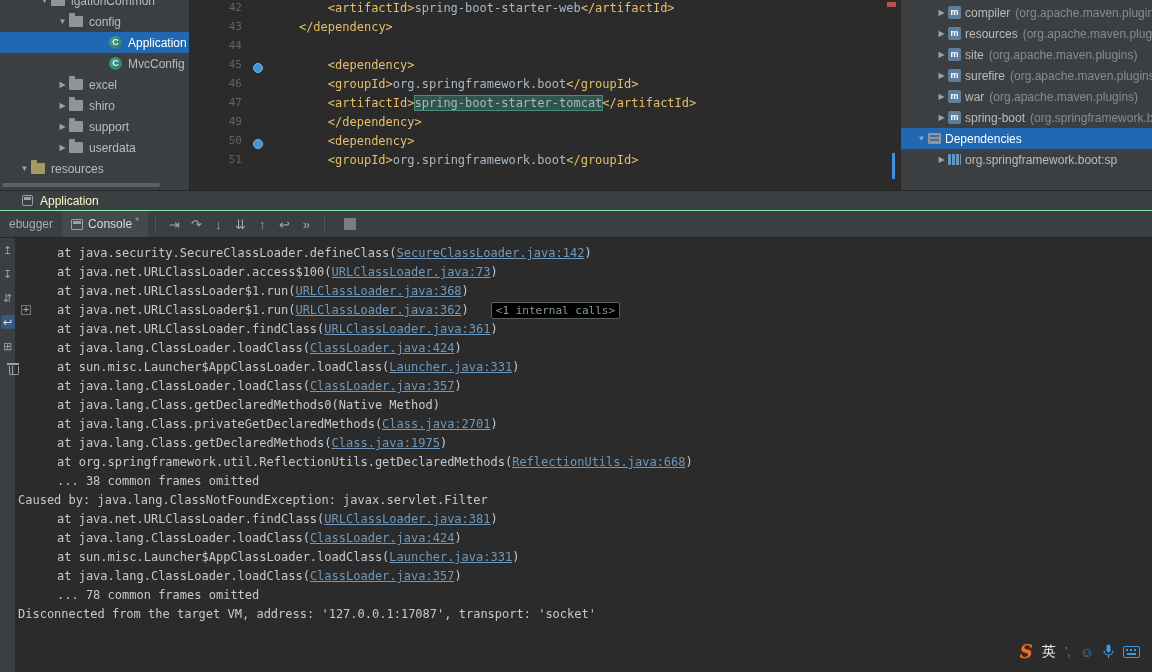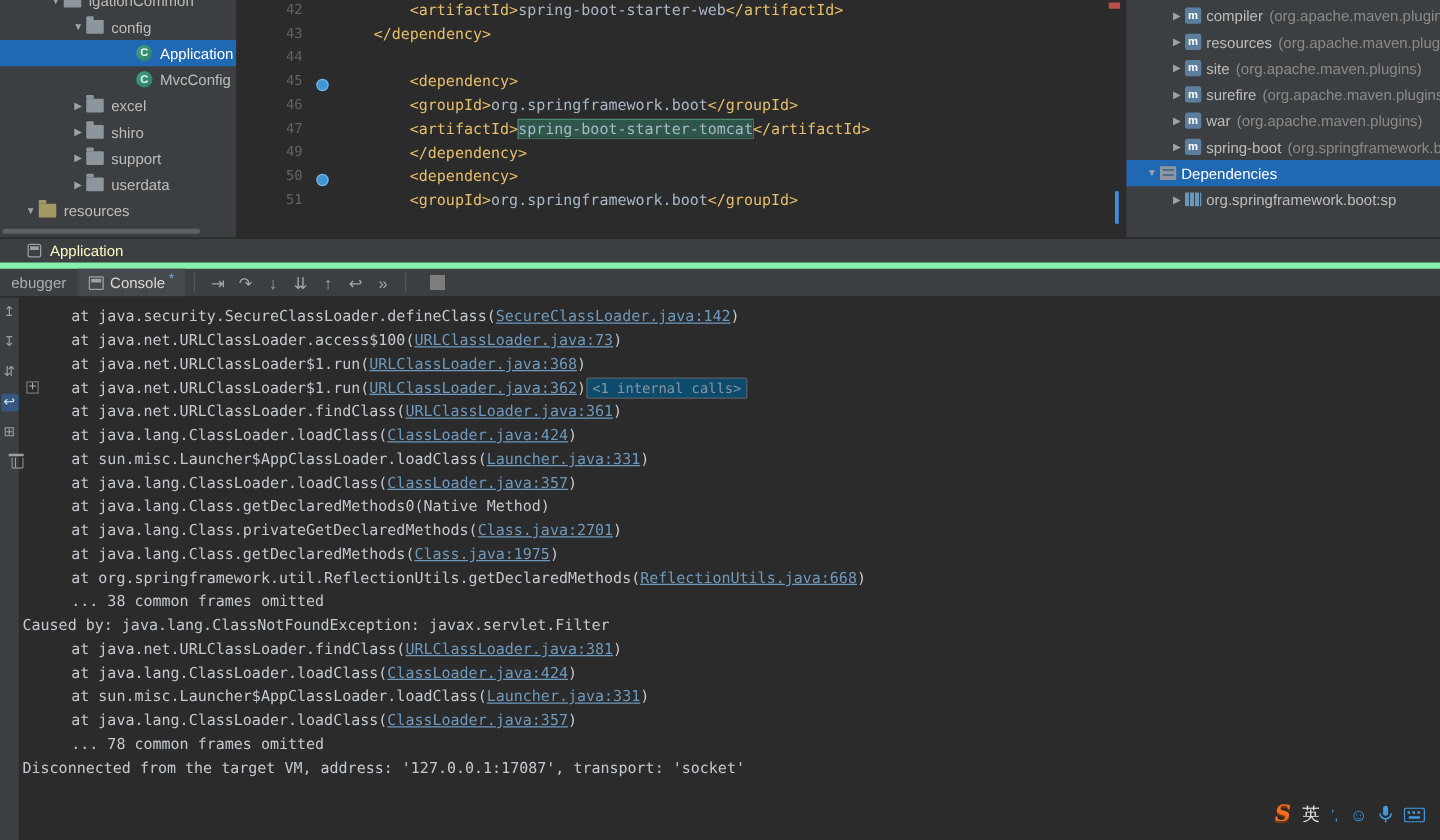--- a/index.html
+++ b/index.html
@@ -52,21 +52,21 @@
     background:repeating-linear-gradient(#4d6e94 0 2px,transparent 2px 4px)}
   .ic-lib{width:13px;height:11px;flex:none;border-radius:1px;
     background:repeating-linear-gradient(90deg,#6897bb 0 3px,#3c3f41 3px 4px)}
 
   
   .runbar{height:20px;flex:none;background:#3c3f41;border-top:1px solid #272727;display:flex;align-items:center;
     padding-left:22px;color:#fef9c3}
   .ic-app{width:11px;height:11px;border:1px solid #98a0a6;border-radius:2px;position:relative;margin-right:7px;flex:none}
   .ic-app::before{content:"";position:absolute;left:1px;top:1px;right:1px;height:3px;background:#98a0a6}
 
-  .tabstrip{height:28px;flex:none;background:#3c3f41;border-top:5px solid #86efac;border-bottom:1px solid #262626;
+  .tabstrip{height:28px;flex:none;background:#3c3f41;border-top:1px solid #86efac;border-bottom:1px solid #262626;
     display:flex;align-items:center}
   .tab{height:100%;display:flex;align-items:center;padding:0 9px;color:#a8aeb4;cursor:pointer}
   .tab.active{background:#46494b;color:#d8d8d8}
   .ic-console-tab{width:12px;height:11px;border:1px solid #9aa1a7;border-radius:1px;margin-right:5px;position:relative;flex:none}
   .ic-console-tab::before{content:"";position:absolute;left:1px;top:1px;right:1px;height:3px;background:#9aa1a7}
   .tabstar{color:#64a7e0;font-size:11px;margin-left:3px;transform:translateY(-3px)}
   .vsep{width:1px;height:16px;background:#545454;margin:0 7px}
   .tbicons{display:flex;align-items:center}
   .tbic{width:22px;text-align:center;color:#9fa6ad;font-size:13px;cursor:pointer}
   .stopsq{width:12px;height:12px;background:#7d7d7d;margin-left:12px;flex:none;cursor:default}
@@ -79,22 +79,22 @@
   .lic.active{background:#365880;border-radius:2px;color:#d6e3f2}
   .ic-trash{width:10px;height:12px;position:relative;margin:1px auto 0}
   .ic-trash::before{content:"";position:absolute;left:-1px;top:0;width:12px;height:2px;background:#9aa0a6}
   .ic-trash::after{content:"";position:absolute;left:1px;top:3px;width:8px;height:8px;border:1px solid #9aa0a6;border-top:none;
     border-radius:0 0 2px 2px;background:linear-gradient(90deg,transparent 0 2px,#9aa0a6 2px 3px,transparent 3px 5px)}
 
   .console{flex:1;padding-top:6px;font-family:"DejaVu Sans Mono",monospace;font-size:12px;overflow:hidden}
   .cline{height:19px;line-height:19px;white-space:pre;padding-left:2px;color:#c3c9cf;position:relative}
   .cline.ind{padding-left:41px}
   .clink{color:#6e99bd;text-decoration:underline;cursor:pointer}
-  .fold{display:inline-block;margin-left:0;padding:0 4px;font-size:11px;line-height:15px;color:#8b979c;
-    background:#0c4a6e;border:1px solid #5a6164;border-radius:2px;cursor:pointer}
+  .fold{display:inline-block;margin-left:22px;padding:0 4px;font-size:11px;line-height:15px;color:#8b979c;
+    background:#000000;border:1px solid #5a6164;border-radius:2px;cursor:pointer}
   .plus{position:absolute;left:5px;top:4px;width:10px;height:10px;border:1px solid #707679;color:#aab0b4;
     font-size:10px;line-height:8px;text-align:center;background:#2b2b2b;cursor:pointer}
 
   .ime{position:absolute;right:12px;bottom:10px;display:flex;align-items:center;gap:9px}
   .slogo{font-family:"DejaVu Serif",serif;font-style:italic;font-weight:bold;font-size:18px;color:#f26c21;
     text-shadow:0 1px 0 #7e3708;cursor:pointer}
   .mode{color:#e8edf2;font-size:14px;cursor:pointer}
   .imetxt{color:#3d9ae1;font-size:12px;cursor:pointer}
   .smiley{color:#3d9ae1;font-size:14px;line-height:1;cursor:pointer}
   .imesvg{display:block;cursor:pointer}

